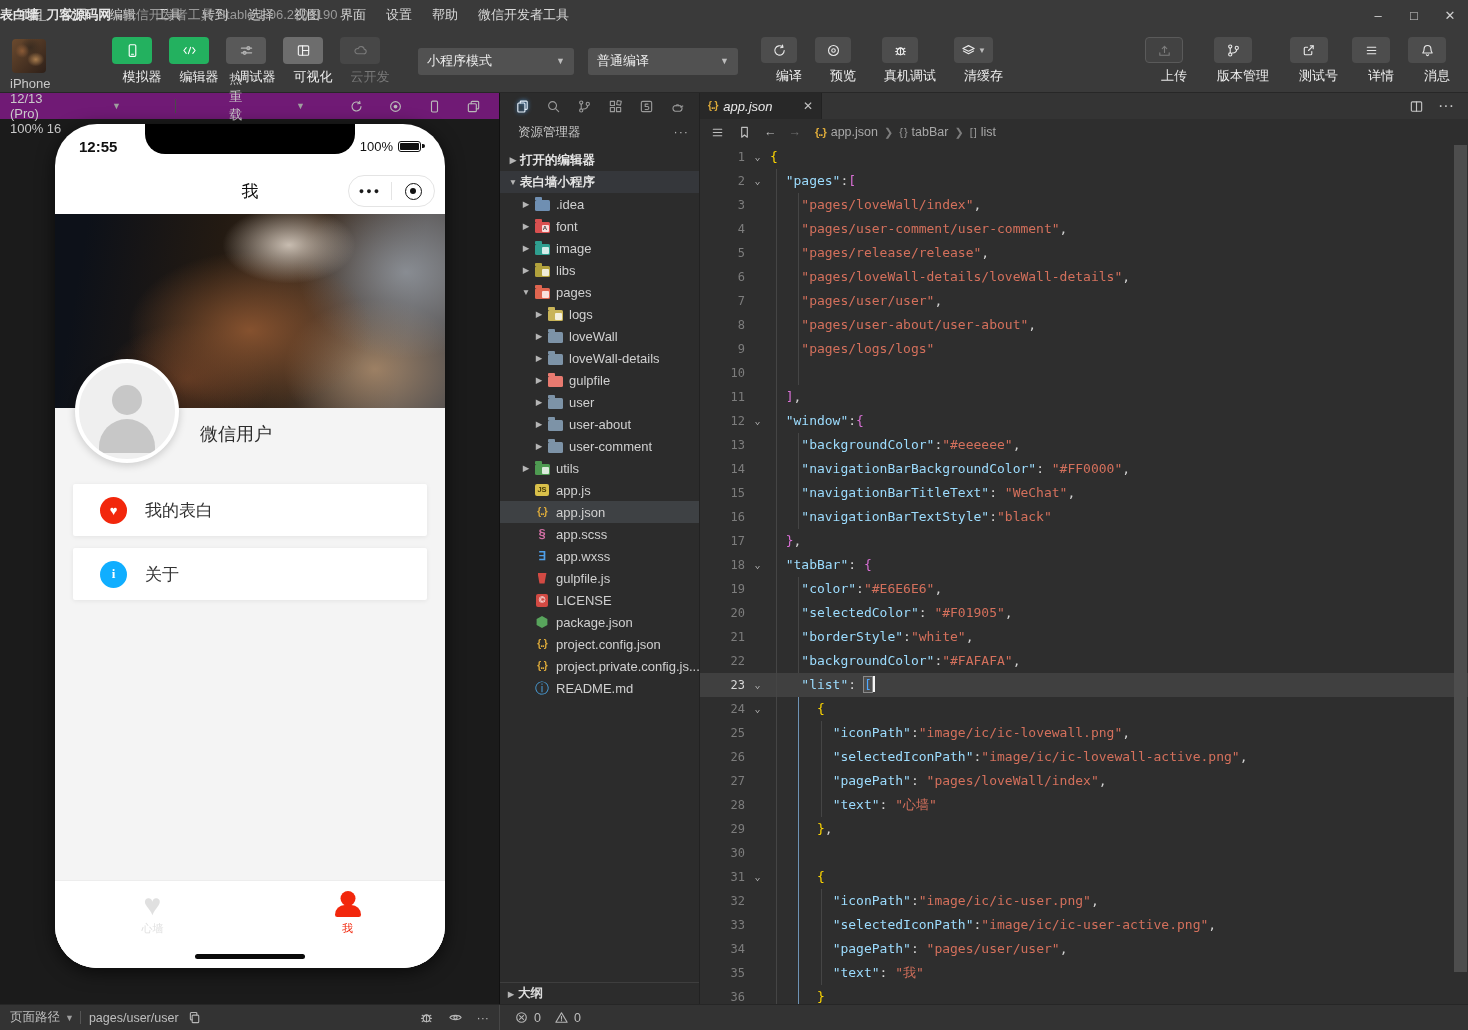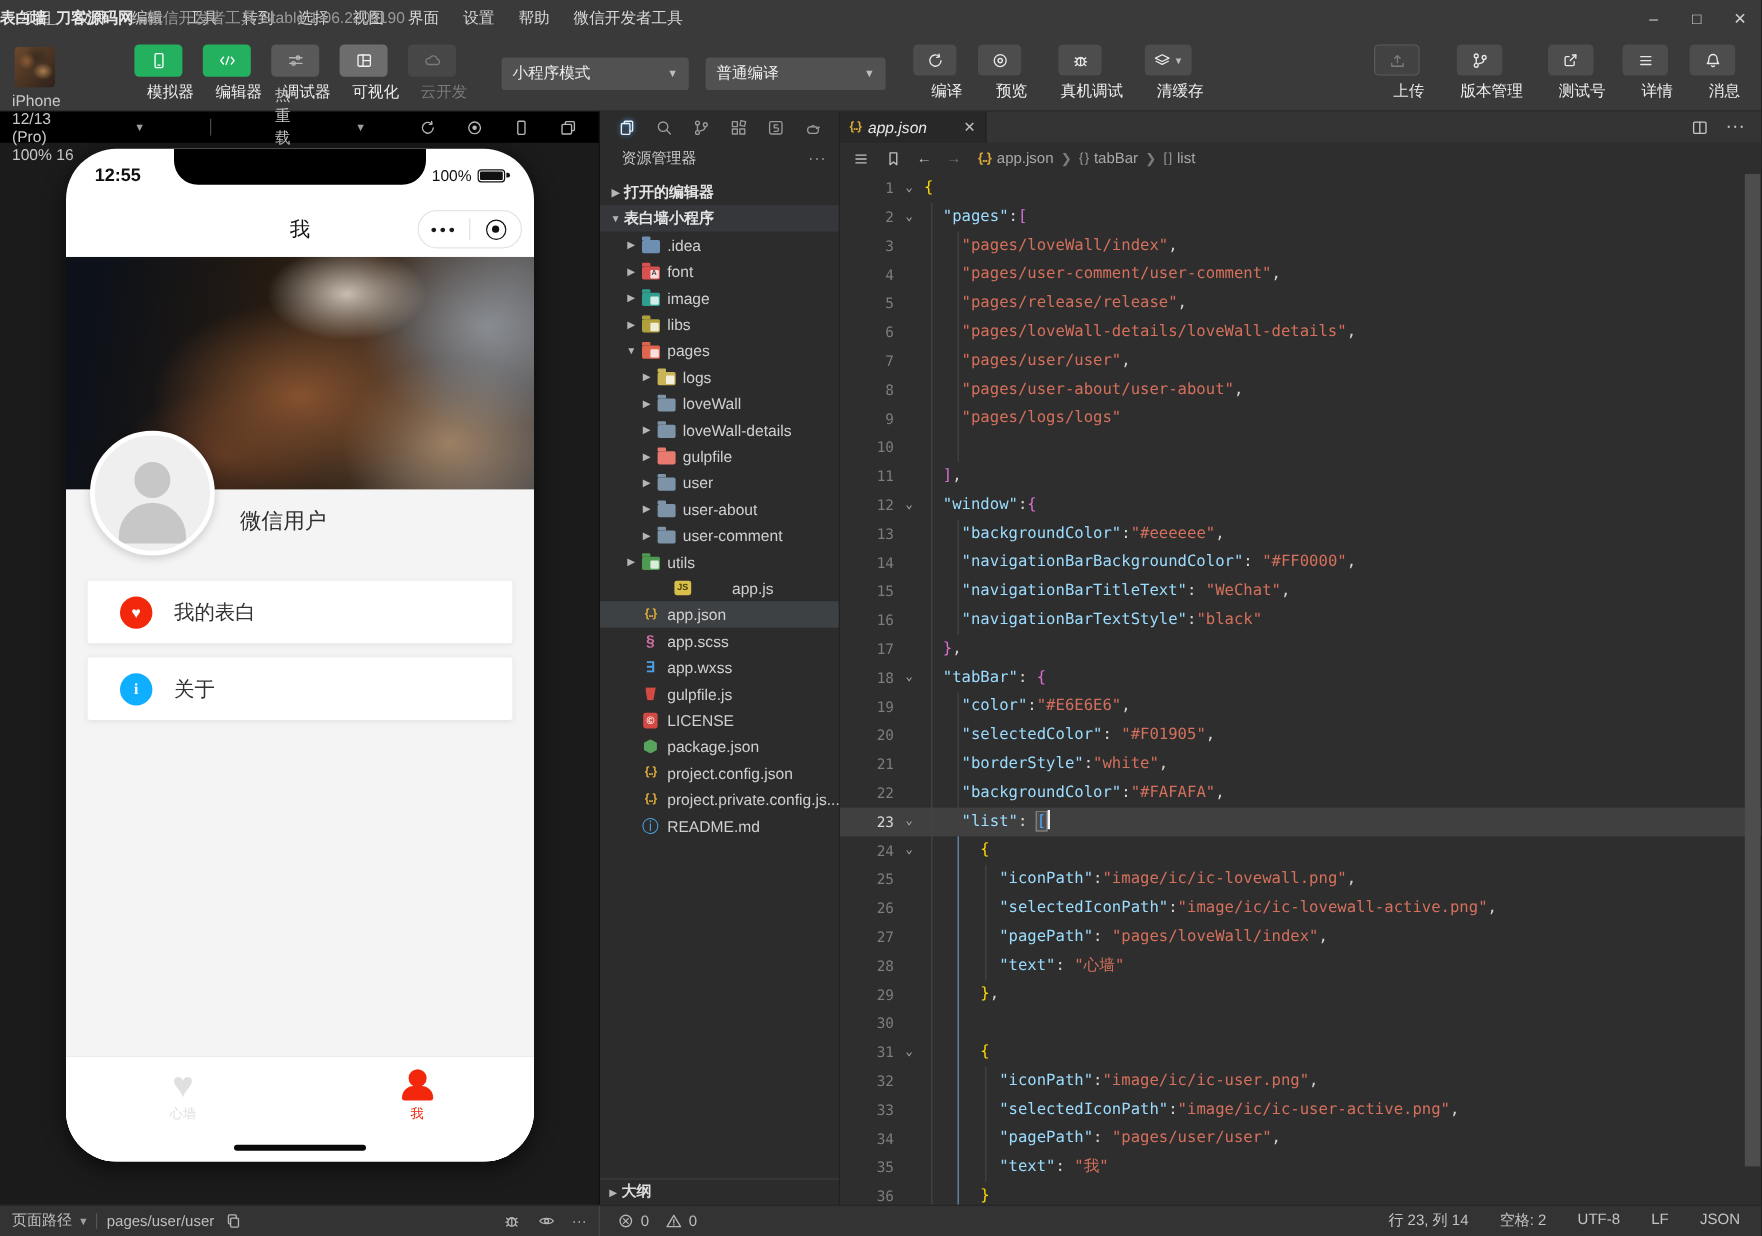--- a/index.html
+++ b/index.html
@@ -45,21 +45,21 @@
   .ract{display:flex;flex-direction:column;align-items:center;min-width:44px;}
   .rbox{height:26px;width:38px;background:#4d4d4d;border-radius:4px;display:flex;align-items:center;justify-content:center;color:#e8e8e8;}
   .ract.dis .rbox{background:#424242;border:1px solid #5a5a5a;color:#7c7c7c;}
   .ract.dis .devlabel{color:#e5e5e5;}
 
   
   .main{position:absolute;top:93px;left:0;right:0;height:911px;display:flex;}
 
   
   .simulator{width:500px;height:100%;background:#1b1b1b;position:relative;border-right:1px solid #111;}
-  .simbar{height:26px;background:#000000;display:flex;align-items:center;font-size:13px;color:#c9c9c9;padding:0 10px;gap:44px;}
+  .simbar{height:26px;background:#701a75;display:flex;align-items:center;font-size:13px;color:#c9c9c9;padding:0 10px;gap:44px;}
   .simbar .sep{width:1px;height:14px;background:#4a4a4a;margin:0 10px;}
   .simbar .car{font-size:9px;color:#9f9f9f;margin-left:5px;}
   .simicons{margin-left:auto;display:flex;gap:24px;color:#b9b9b9;padding-right:8px;}
   .phone{position:absolute;left:55px;top:31px;width:390px;height:844px;background:#fff;border-radius:42px;
          overflow:hidden;box-shadow:0 4px 18px rgba(0,0,0,.65);color:#111;}
   .notch{position:absolute;top:0;left:50%;transform:translateX(-50%);width:210px;height:30px;background:#000;
          border-radius:0 0 20px 20px;}
   .p-status{height:44px;display:flex;align-items:center;padding:0 24px;font-size:15px;font-weight:600;gap:44px;}
   .p-batt{margin-left:auto;display:flex;align-items:center;font-size:13px;font-weight:500;}
   .bat{width:23px;height:11px;border:1.5px solid #111;border-radius:3px;position:relative;margin-left:5px;}
@@ -643,21 +643,21 @@
           </div>
           <div class="trow" style="padding-left: 19px;">
             <span class="arr">▶</span>
             <span class="icn">
               <span class="fld" style="--fc:#4e9a51">
                 <i class="bdg"></i>
               </span>
             </span>
             <span class="tlabel">utils</span>
           </div>
-          <div class="trow" style="padding-left: 19px; gap: 27px;">
+          <div class="trow" style="padding-left: 19px;">
             <span class="arr"></span>
             <span class="icn">
               <span class="fico js">JS</span>
             </span>
             <span class="tlabel">app.js</span>
           </div>
           <div class="trow sel" style="padding-left: 19px;">
             <span class="arr"></span>
             <span class="icn">
               <span class="fico br">{..}</span>
@@ -875,21 +875,14 @@
       <span class="n">0</span>
       <span class="sb-ic" style="margin-left:0">
           <svg viewBox="0 0 16 16" width="15" height="15" fill="none" stroke="currentColor" stroke-width="1.2" stroke-linecap="round" stroke-linejoin="round">
             <path d="M8 3 L14 13 H2 Z"></path>
             <line x1="8" y1="6.8" x2="8" y2="9.8"></line>
             <line x1="8" y1="11.3" x2="8" y2="11.5"></line>
           </svg>
         </span>
       <span class="n">0</span>
     </div>
-    <div class="sb-right">
-      <span>行 23, 列 14</span>
-      <span>空格: 2</span>
-      <span>UTF-8</span>
-      <span>LF</span>
-      <span>JSON</span>
-    </div>
   </div>
 </div>
 
 </body></html>

